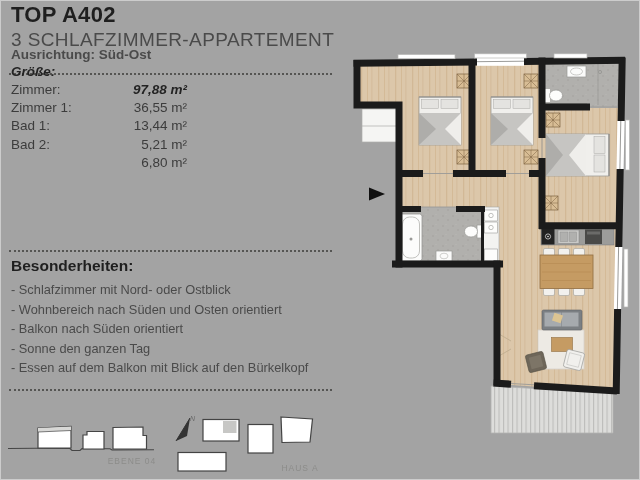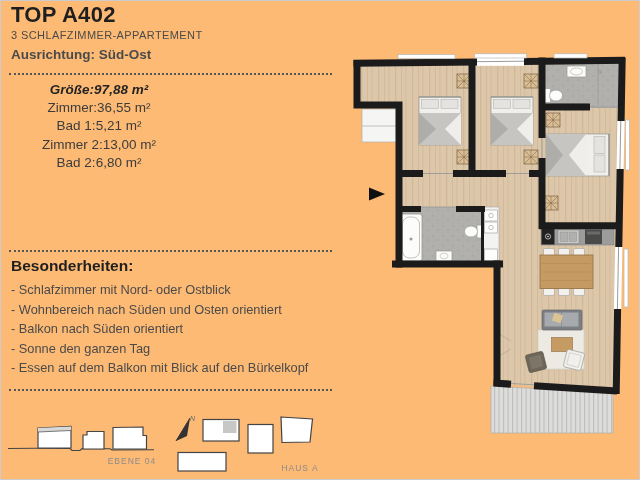--- a/index.html
+++ b/index.html
@@ -1,25 +1,25 @@
 <!DOCTYPE html>
 <html><head>
 <meta charset="utf-8">
 <style>
   html,body{margin:0;padding:0;}
   body{width:640px;height:480px;background:#fff;font-family:"Liberation Sans",sans-serif;position:relative;overflow:hidden;}
-  #page{position:absolute;inset:0;border:1px solid #cccccc;background:#fdba74;}
+  #page{position:absolute;inset:0;border:1px solid #cccccc;background:#a3a3a3;}
   .abs{position:absolute;}
   .title{left:10px;top:1px;font-size:22px;font-weight:800;color:#1f1f1f;letter-spacing:.3px;}
-  .subtitle{left:10px;top:28px;font-size:11px;color:#4a4a4a;letter-spacing:.4px;text-align:center;}
+  .subtitle{left:10px;top:28px;font-size:19px;color:#4a4a4a;letter-spacing:.4px;text-align:center;}
   .orientation{left:10px;top:46px;font-size:13.5px;color:#4a4a4a;font-weight:bold;}
   .dotted-rule{left:8px;width:323px;height:0;border-top:2px dotted #555553;}
   #rule1{top:72px;} #rule2{top:249px;} #rule3{top:388px;}
   #sizes-table{left:10px;top:80px;width:176px;font-size:13.5px;color:#3c3c3c;}
-  .size-row{display:flex;justify-content:center;height:18.2px;line-height:18.2px;}
+  .size-row{display:flex;justify-content:flex-end;height:18.2px;line-height:18.2px;flex-direction:column;}
   .size-row .size-value{text-align:right;}
   .size-row.emph{font-weight:700;font-style:italic;color:#232323;}
   .features-title{left:10px;top:256px;font-size:15.5px;font-weight:800;color:#1f1f1f;}
   #features-list{left:10px;top:279px;width:330px;font-size:12.8px;color:#4a4a4a;}
   .feature-item{height:19.6px;line-height:19.6px;white-space:nowrap;}
   .feature-item::before{content:"- ";}
   svg text{font-family:"Liberation Sans",sans-serif;}
 </style>
 </head>
 <body>
@@ -34,26 +34,26 @@
   <div class="abs" id="sizes-table">
       <div class="size-row emph">
         <span class="size-label">Größe:</span>
         <span class="size-value">97,88 m²</span>
       </div>
       <div class="size-row">
         <span class="size-label">Zimmer:</span>
         <span class="size-value">36,55 m²</span>
       </div>
       <div class="size-row">
+        <span class="size-label">Zimmer 1:</span>
+        <span class="size-value">13,44 m²</span>
+      </div>
+      <div class="size-row">
         <span class="size-label">Bad 1:</span>
         <span class="size-value">5,21 m²</span>
-      </div>
-      <div class="size-row">
-        <span class="size-label">Zimmer 2:</span>
-        <span class="size-value">13,00 m²</span>
       </div>
       <div class="size-row">
         <span class="size-label">Bad 2:</span>
         <span class="size-value">6,80 m²</span>
       </div>
     </div>
   <div class="abs dotted-rule" id="rule2"></div>
 
   <div class="abs features-title">Besonderheiten:</div>
   <div class="abs" id="features-list">

